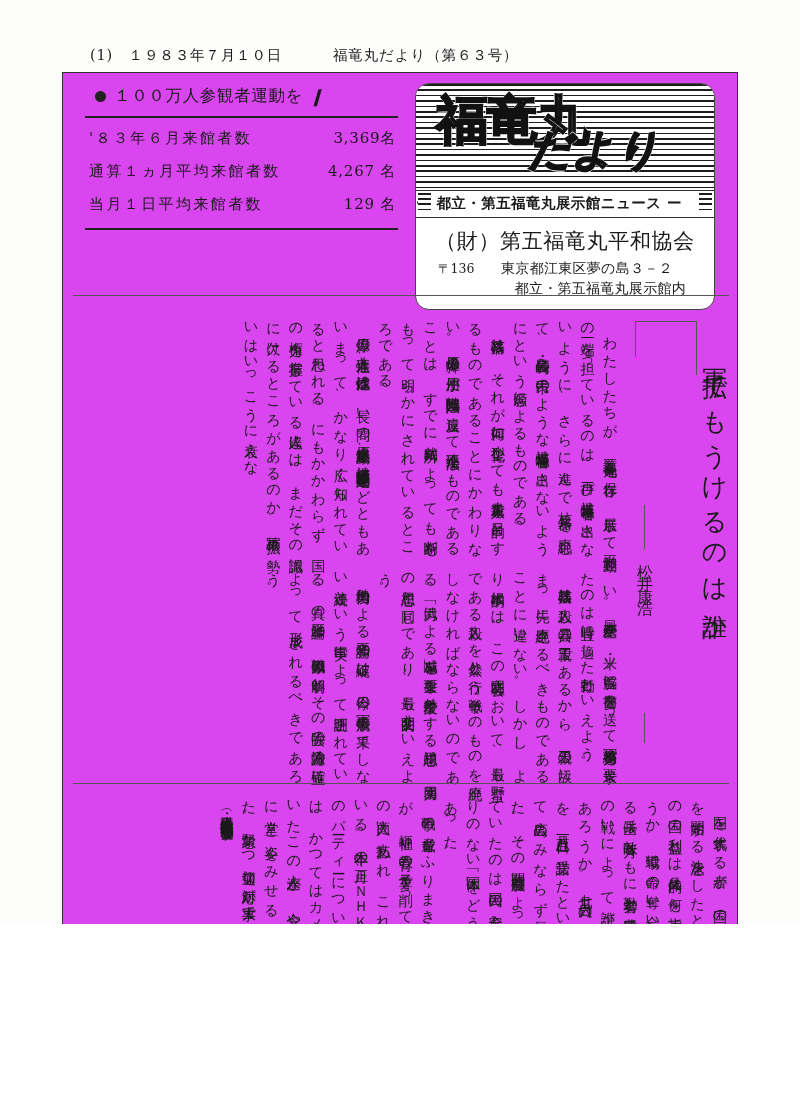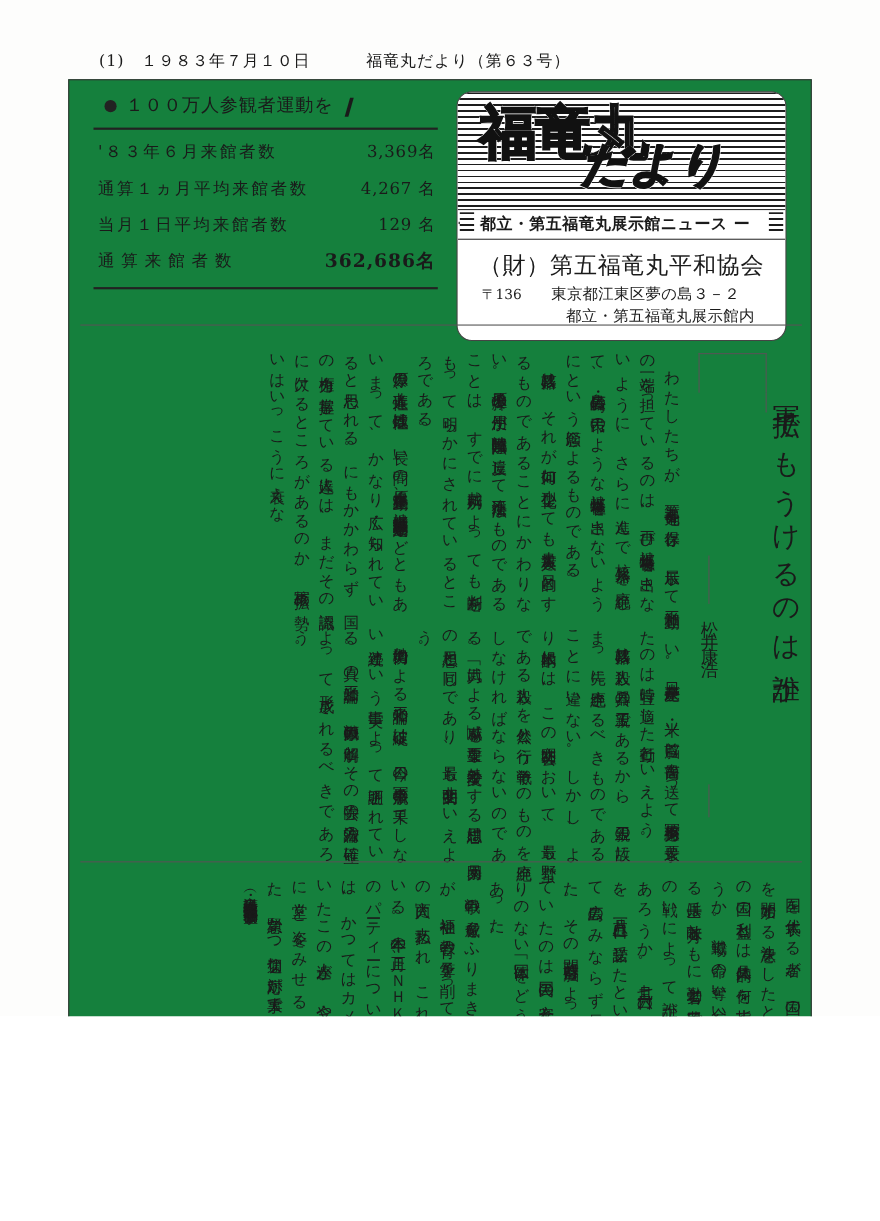--- a/index.html
+++ b/index.html
@@ -43,21 +43,21 @@
 
   
   #frame {
     position: absolute;
     left: 62px;
     top: 72px;
     width: 676px;
     height: 934px;
     border: 1.6px solid #333;
     box-sizing: border-box;
-    background: #15803d;
+    background: #d946ef;
   }
 
   
   .stats {
     position: absolute;
     left: 16px;
     top: 12px;
     width: 325px;
   }
   .stats-head {
@@ -372,24 +372,20 @@
           <td class="value">3,369名</td>
         </tr>
         <tr>
           <td class="label">通算１ヵ月平均来館者数</td>
           <td class="value">4,267 名</td>
         </tr>
         <tr>
           <td class="label">当月１日平均来館者数</td>
           <td class="value">129 名</td>
         </tr>
-        <tr class="total">
-          <td class="label">通算来館者数</td>
-          <td class="value">362,686名</td>
-        </tr>
       </tbody>
         </table>
       <div class="stats-rule bottom"></div>
     </div>
 
     <div class="nameplate">
       <div class="np-logo">
         <span class="np-logo-text np-logo-a">福竜丸</span>
         <span class="np-logo-text np-logo-b">だより</span>
       </div>

